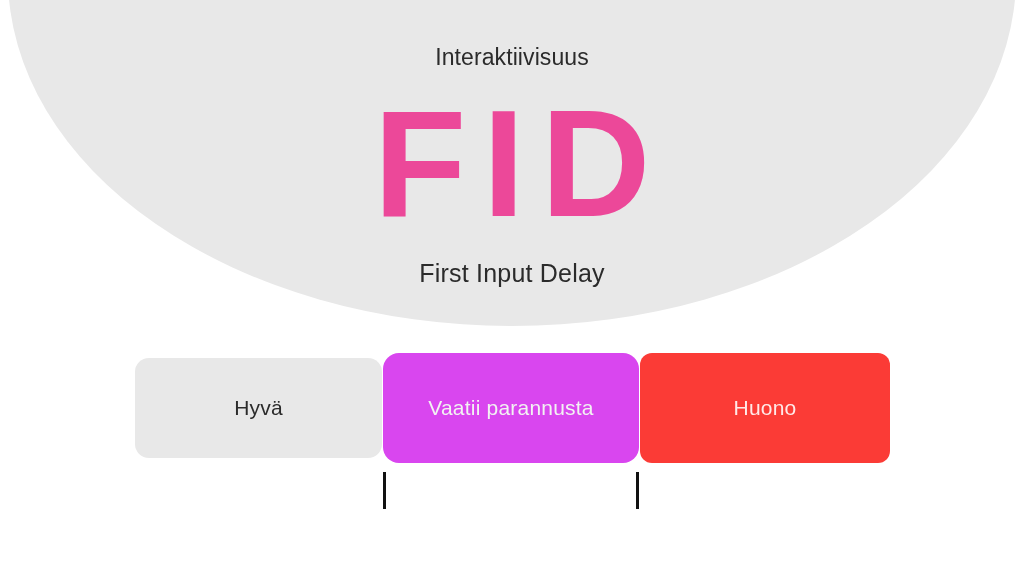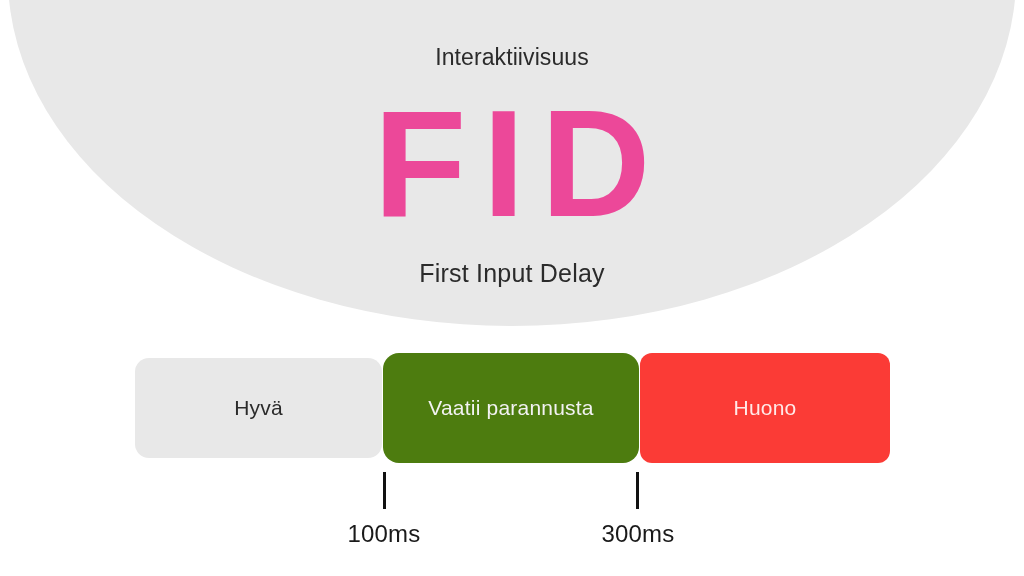--- a/index.html
+++ b/index.html
@@ -103,21 +103,21 @@
     width: 247px;
     height: 100px;
     background: #e8e8e8;
     color: #2b2b2b;
   }
   .band-needs {
     left: 383px;
     top: 353px;
     width: 256px;
     height: 110px;
-    background: #4d7c0f;
+    background: #d946ef;
     color: #f2f2f2;
     border-radius: 16px;
   }
   .band-poor {
     left: 640px;
     top: 353px;
     width: 250px;
     height: 110px;
     background: #fb3b36;
     color: #ffe9e8;
@@ -172,18 +172,16 @@
       <span>Vaatii parannusta</span>
     </div>
 
     <div class="band band-poor">
       <span>Huono</span>
     </div>
 
     <div class="tick tick-1"></div>
     <div class="tick tick-2"></div>
 
-    <div class="tick-label tick-label-1">100ms</div>
-    <div class="tick-label tick-label-2">300ms</div>
 
   </div>
 
 </div>
 
 </body></html>

